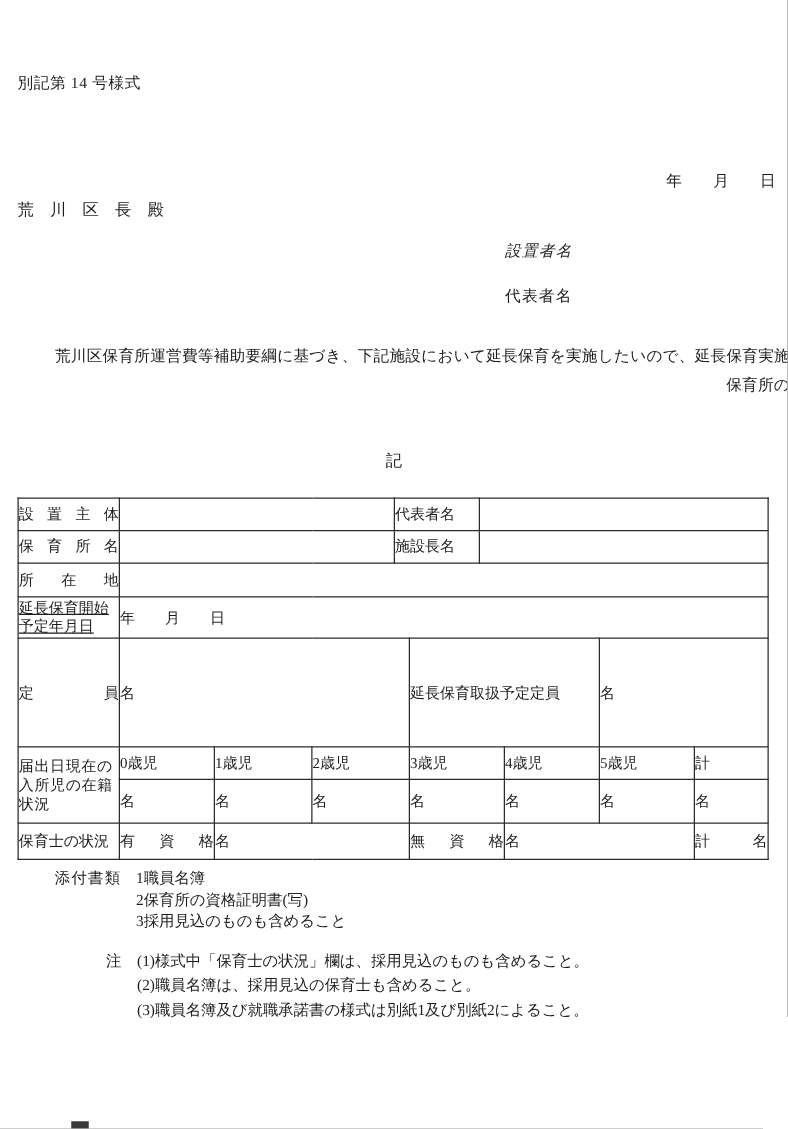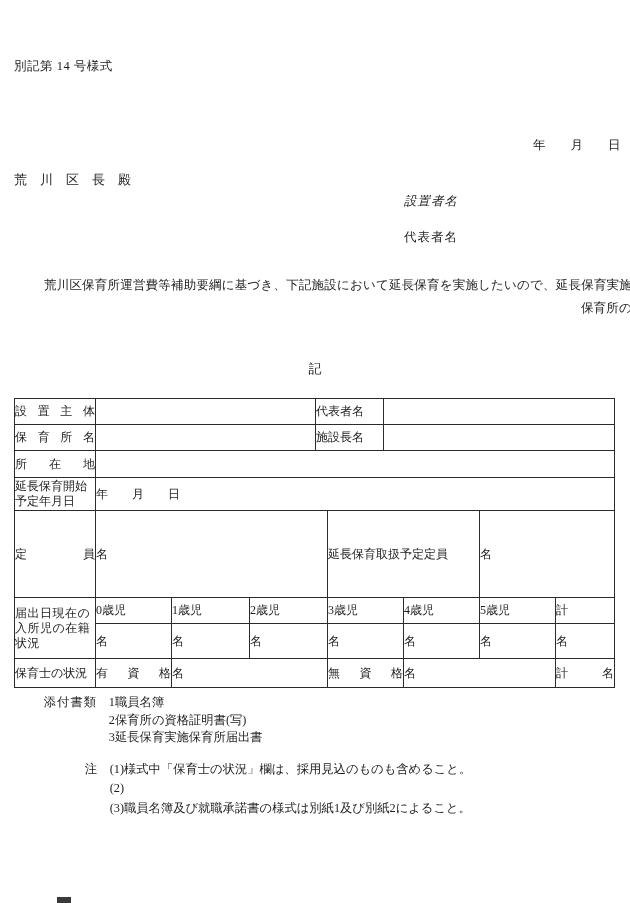--- a/index.html
+++ b/index.html
@@ -10,42 +10,42 @@
     background:#ffffff;
     color:#1d1d1d;
     font-family:"Liberation Serif","DejaVu Serif",serif;
     font-size:12px;
     overflow:hidden;
   }
   .abs{position:absolute;text-align:right;}
   .form-number{left:14px;top:58px;font-size:12.5px;letter-spacing:.5px;}
   .doc-title{left:0;top:101px;width:100%;text-align:center;font-size:13px;letter-spacing:1px;}
   .date-line{left:533px;top:137px;font-size:12.5px;}
-  .addressee{left:14px;top:171px;font-size:13px;}
+  .addressee{left:14px;top:159px;font-size:13px;}
   .founder-label{left:404px;top:193px;font-size:12.5px;letter-spacing:1px;font-style:italic;}
   .representative-label{left:404px;top:229px;font-size:12.5px;letter-spacing:1px;}
   .body-paragraph{left:14px;top:274px;width:606px;font-size:12.5px;line-height:22.5px;letter-spacing:.2px;margin-left:12px;}
   .record-mark{left:0;top:360px;width:100%;text-align:center;font-size:13px;}
 
   table.form{
     position:absolute;left:14px;top:398px;
     border-collapse:collapse;table-layout:fixed;
     width:601px;
     font-size:12px;
   }
   table.form td{
     border:1px solid #2b2b2b;
     padding:0;
     text-align:left;
     vertical-align:middle;
     overflow:hidden;
   }
   td.j{text-align:justify;text-align-last:justify;padding:0 9px;}
   td.left-lines{text-align:left;padding:2px 2px 2px 4px;line-height:15px;letter-spacing:.5px;}
-  td.two-line{line-height:15px;}
+  td.two-line{line-height:15px;text-decoration:underline;}
   td.unit-right{text-align:right;padding-right:7px;}
   td.date-cell{text-align:left;padding-left:63px;}
   td.split{padding:0 7px;}
   td.split .inner{display:flex;justify-content:space-between;}
 
   .attachments{left:28px;top:694px;display:flex;line-height:17.6px;font-size:12.3px;}
   .attachments .att-label{width:69px;letter-spacing:1px;}
   .att-items .att-row{display:flex;}
   .att-items .att-no{width:18px;}
   .notes{left:63px;top:760px;display:flex;line-height:19.3px;font-size:12.3px;}
@@ -159,34 +159,35 @@
       <div class="att-row">
         <span class="att-no">1</span>
         <span>職員名簿</span>
       </div>
       <div class="att-row">
         <span class="att-no">2</span>
         <span>保育所の資格証明書(写)</span>
       </div>
       <div class="att-row">
         <span class="att-no">3</span>
-        <span>延長保育実施保育所届出書</span>
+        <span>採用見込のものも含めること</span>
       </div>
     </div>
   </div>
 
   <div class="abs notes">
     <div class="note-label">注</div>
     <div class="note-items">
       <div class="note-row">
         <span class="note-no">(1)</span>
         <span>様式中「保育士の状況」欄は、採用見込のものも含めること。</span>
       </div>
       <div class="note-row">
         <span class="note-no">(2)</span>
+        <span>職員名簿は、採用見込の保育士も含めること。</span>
       </div>
       <div class="note-row">
         <span class="note-no">(3)</span>
         <span>職員名簿及び就職承諾書の様式は別紙1及び別紙2によること。</span>
       </div>
     </div>
   </div>
 
   <div class="abs scan-artifact"></div>
 

